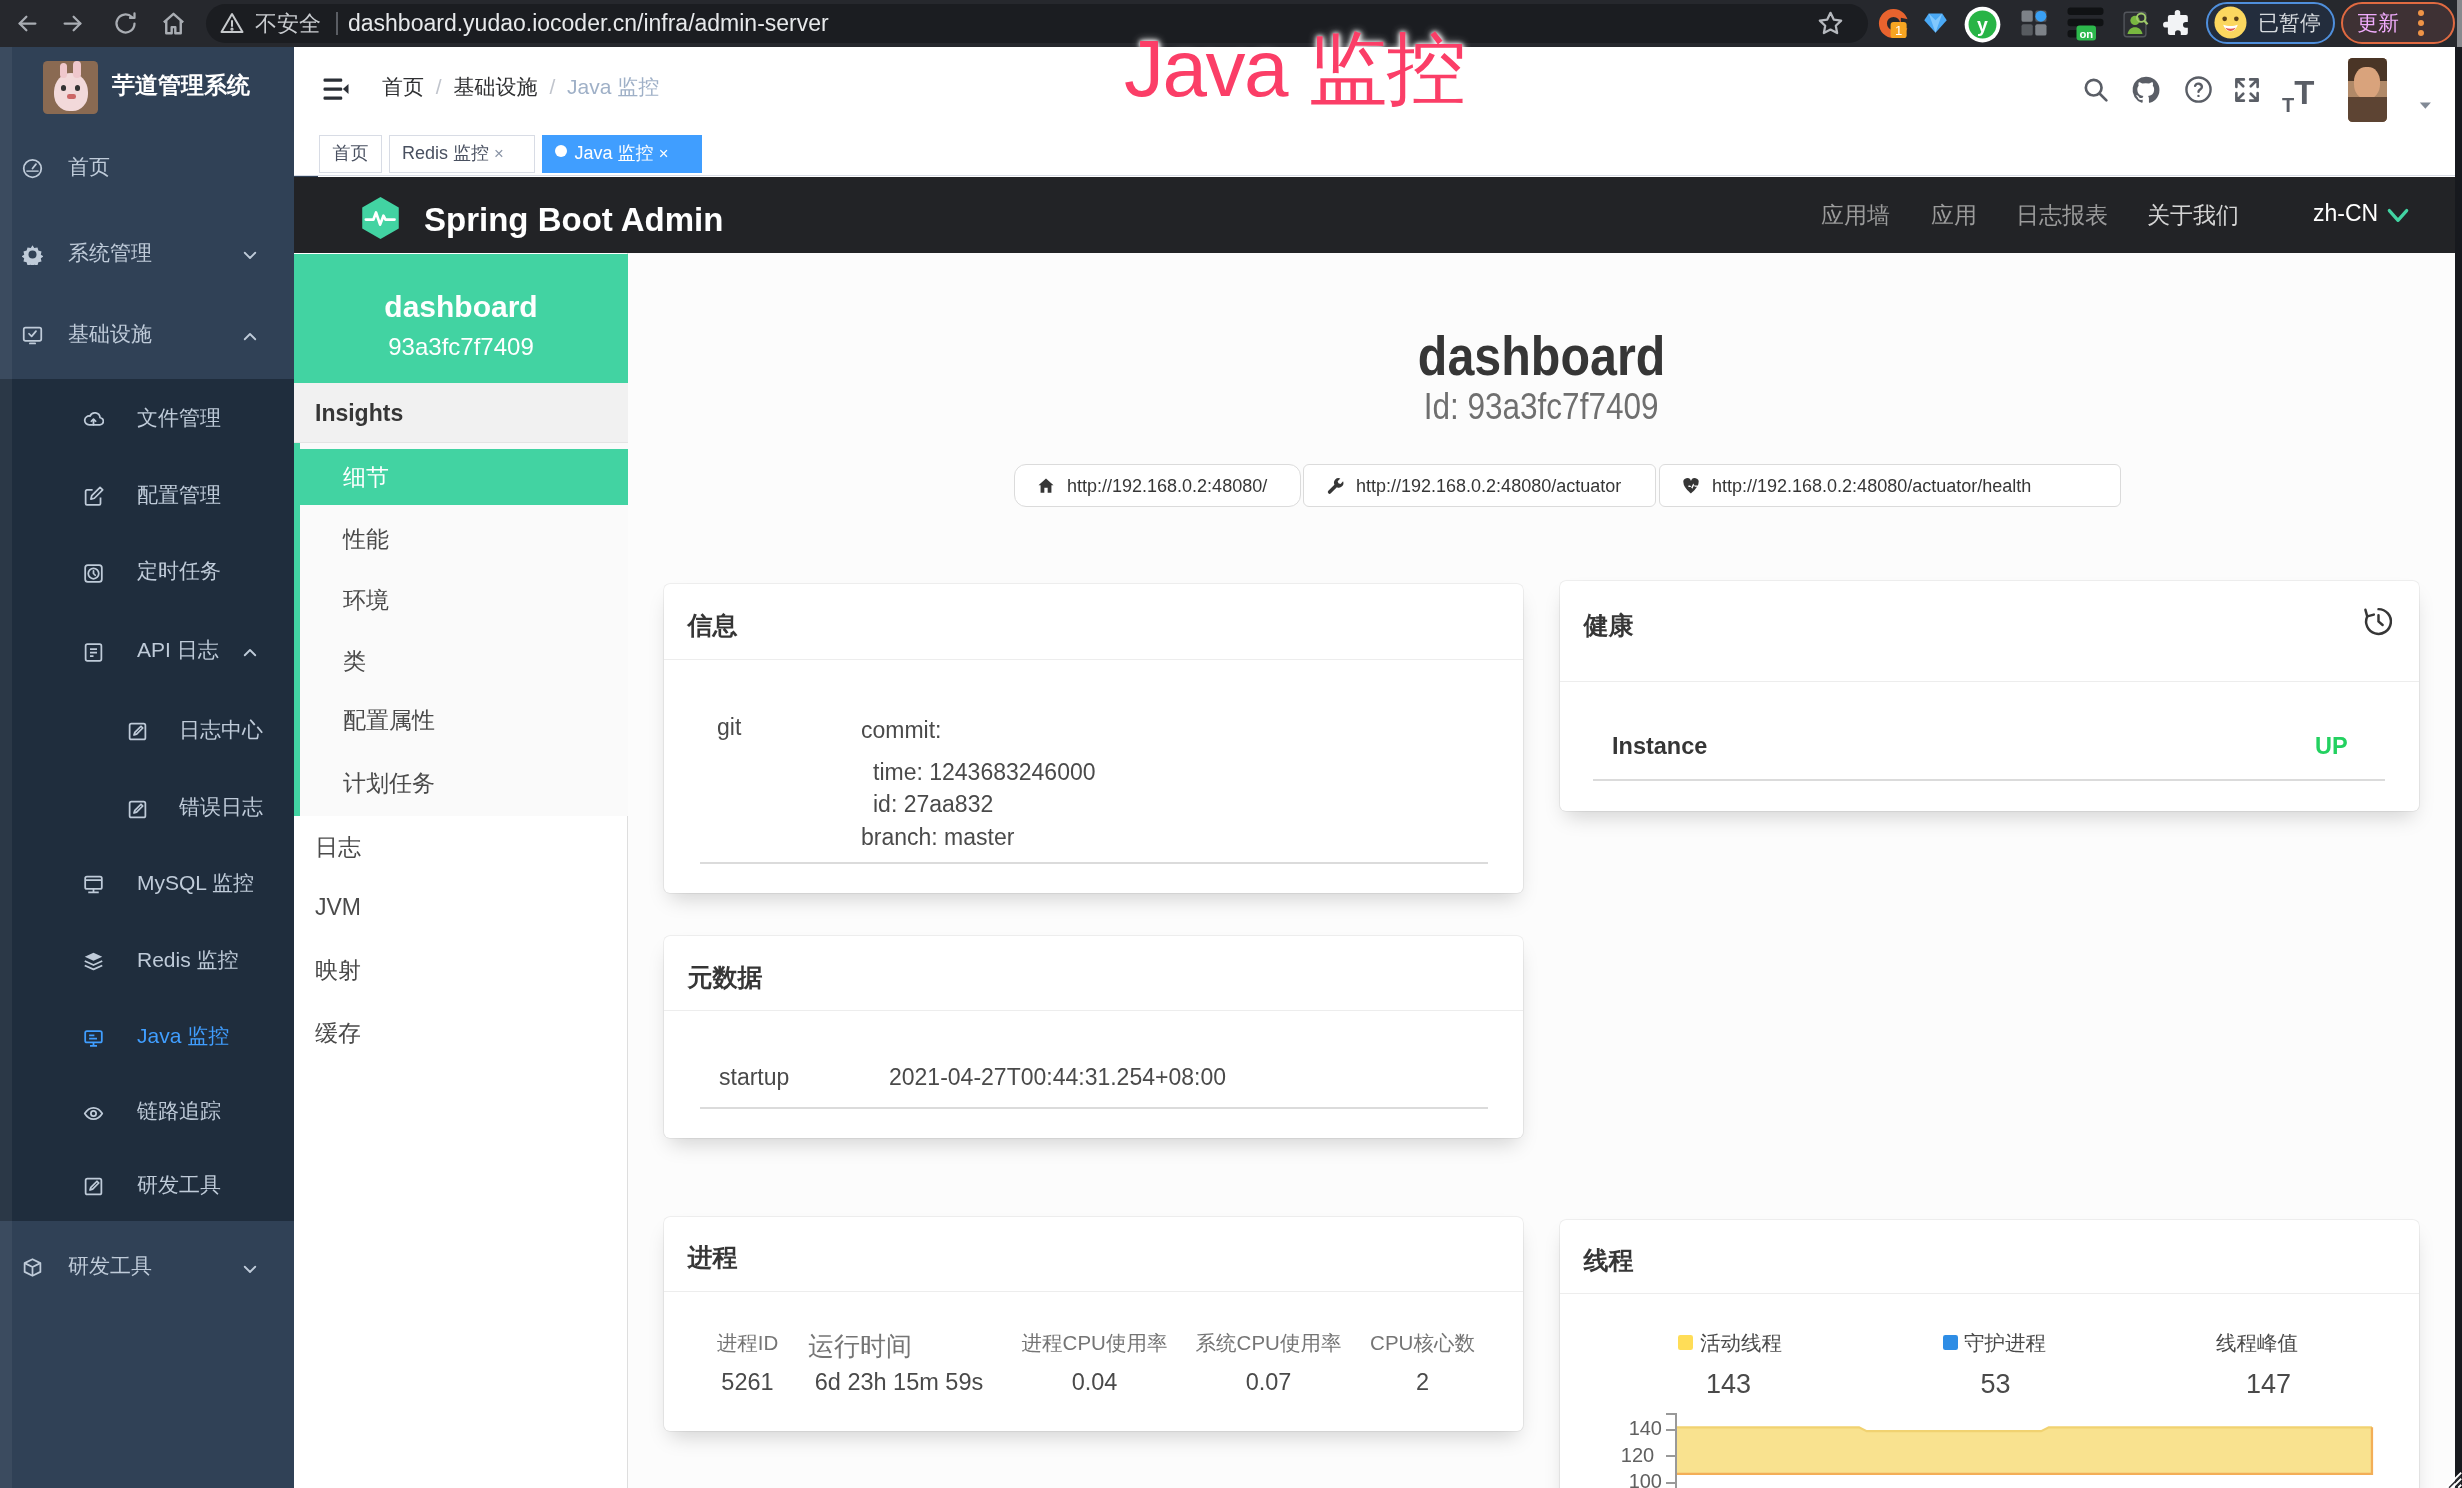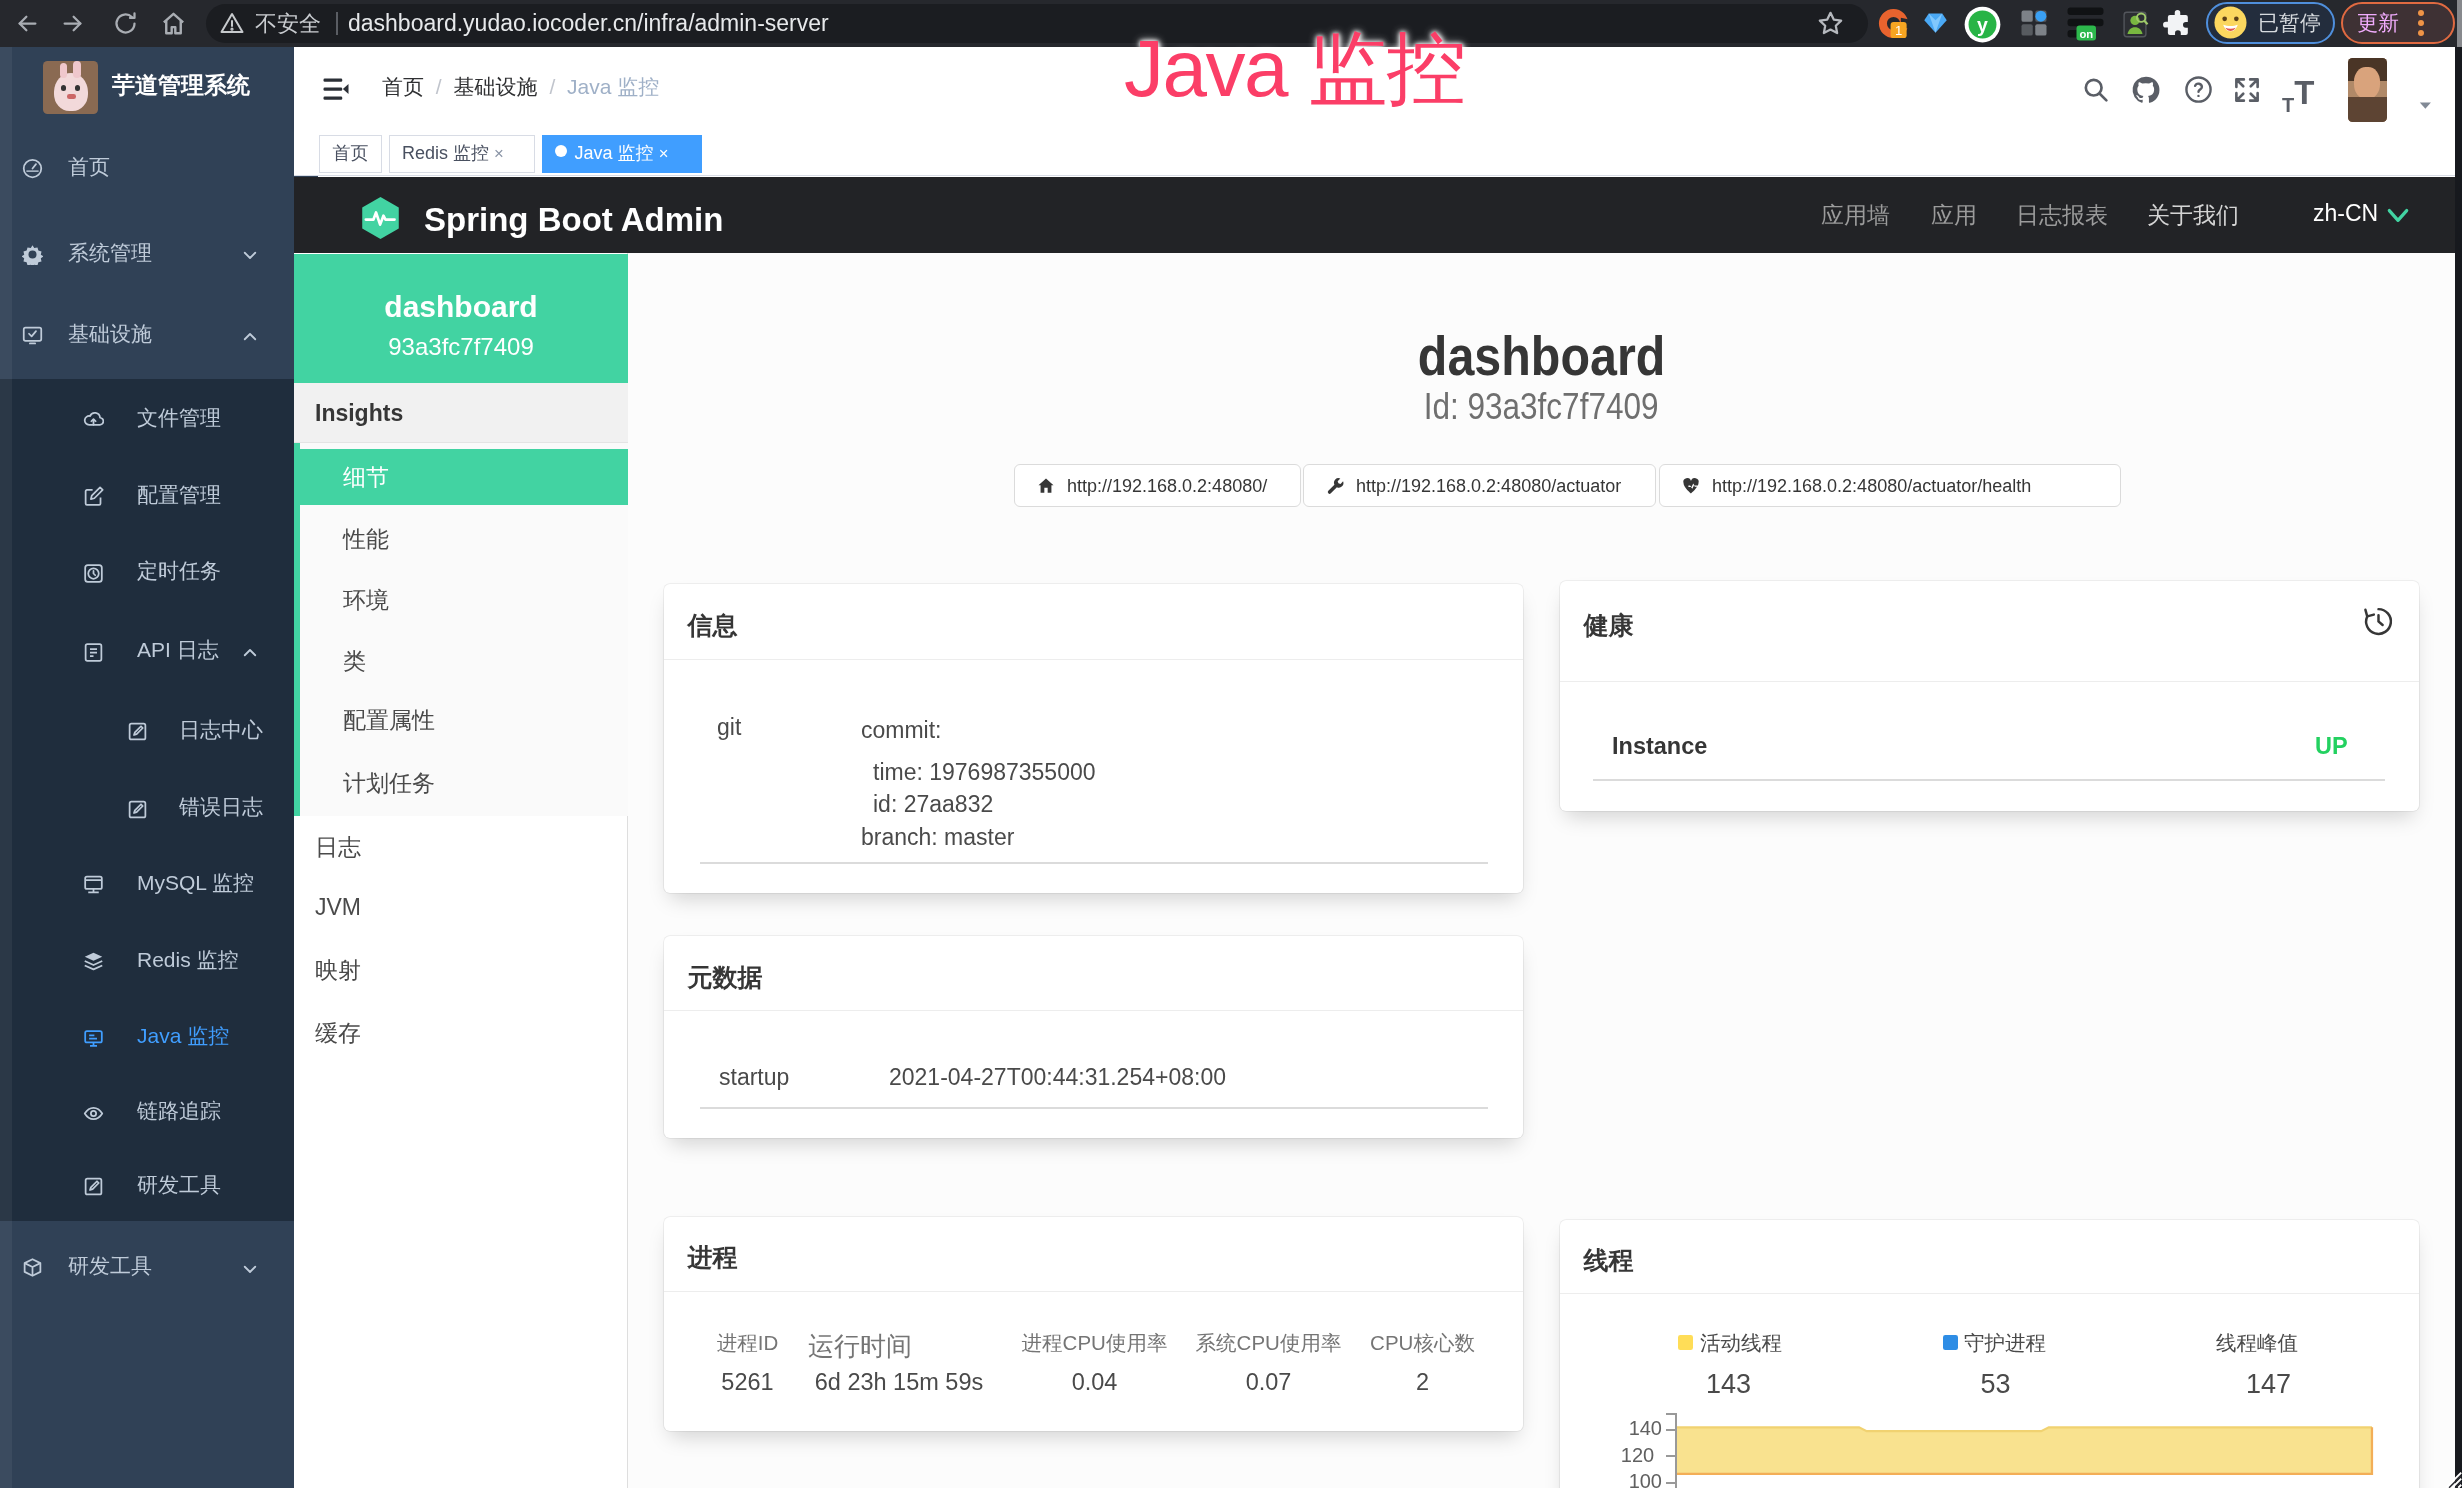--- a/index.html
+++ b/index.html
@@ -309,21 +309,21 @@
   <div class="abs" style="left:49px;top:515px;font-size:23px;color:#4a4a4a">计划任务</div>
   <div class="abs" style="left:21px;top:579px;font-size:23px;color:#4a4a4a">日志</div>
   <div class="abs" style="left:21px;top:641px;font-size:23px;color:#4a4a4a">JVM</div>
   <div class="abs" style="left:21px;top:702px;font-size:23px;color:#4a4a4a">映射</div>
   <div class="abs" style="left:21px;top:765px;font-size:23px;color:#4a4a4a">缓存</div>
 </div>
 <div id="sbamain">
   <div class="abs" style="left:0;top:71px;width:1827px;text-align:center;font-size:55px;font-weight:600;color:#363636"><span style="display:inline-block;transform:scaleX(.88)">dashboard</span></div>
   <div class="abs" style="left:0;top:133px;width:1827px;text-align:center;font-size:36px;color:#6f6f6f"><span style="display:inline-block;transform:scaleX(.875)">Id: 93a3fc7f7409</span></div>
 
-  <div class="abs" style="left:386px;top:211px;width:287px;height:43px;border:1.5px solid #dbdbdb;border-radius:6px;background:#fff">
+  <div class="abs" style="left:386px;top:211px;width:287px;height:43px;border:1.5px solid #dbdbdb;border-radius:12px;background:#fff">
     <svg class="abs" style="left:21px;top:11.4px" width="20" height="20" viewBox="0 0 24 24" fill="#363636">
         <path d="M12 3l9 8h-2.5v9H14v-6h-4v6H5.5v-9H3z"></path>
       </svg>
     <span class="abs" style="left:52px;top:50%;transform:translateY(-50%);font-size:18px;color:#363636;white-space:nowrap">http://192.168.0.2:48080/</span>
   </div>
   <div class="abs" style="left:675px;top:211px;width:353px;height:43px;border:1.5px solid #dbdbdb;border-radius:6px;background:#fff">
     <svg class="abs" style="left:21px;top:11.4px" width="20" height="20" viewBox="0 0 24 24" fill="#363636">
         <path d="M21.7 6.3a5.5 5.5 0 0 1-7.4 7.1L7 20.7a2.1 2.1 0 0 1-3-3l7.3-7.3a5.5 5.5 0 0 1 7.1-7.4l-3.2 3.2.9 2.6 2.6.9z"></path>
       </svg>
     <span class="abs" style="left:52px;top:50%;transform:translateY(-50%);font-size:18px;color:#363636;white-space:nowrap">http://192.168.0.2:48080/actuator</span>
@@ -334,21 +334,21 @@
       </svg>
     <span class="abs" style="left:52px;top:50%;transform:translateY(-50%);font-size:18px;color:#363636;white-space:nowrap">http://192.168.0.2:48080/actuator/health</span>
   </div>
 
   <div class="card" style="left:36px;top:331px;width:859px;height:309px">
     <div class="chead" style="height:76px">
         <span style="position:absolute;left:23.5px;top:25px">信息</span>
       </div>
     <div class="abs" style="left:53px;top:130px;font-size:23px;color:#4a4a4a">git</div>
     <div class="abs" style="left:197px;top:130px;font-size:23px;color:#4a4a4a;line-height:32px">commit:</div>
-    <div class="abs" style="left:209px;top:172px;font-size:23px;color:#4a4a4a;line-height:32px">time: 1976987355000</div>
+    <div class="abs" style="left:209px;top:172px;font-size:23px;color:#4a4a4a;line-height:32px">time: 1243683246000</div>
     <div class="abs" style="left:209px;top:204px;font-size:23px;color:#4a4a4a;line-height:32px">id: 27aa832</div>
     <div class="abs" style="left:197px;top:237px;font-size:23px;color:#4a4a4a;line-height:32px">branch: master</div>
     <div class="abs" style="left:36px;top:278px;width:788px;height:1.5px;background:#dbdbdb"></div>
   </div>
 
   <div class="card" style="left:932px;top:328px;width:859px;height:230px">
     <div class="chead" style="height:101px">
         <span style="position:absolute;left:23.5px;top:28px">健康</span>
       </div>
     <svg class="abs" style="left:802px;top:24px" width="33" height="33" viewBox="0 0 24 24" fill="none" stroke="#363636" stroke-width="1.8" stroke-linecap="round">

